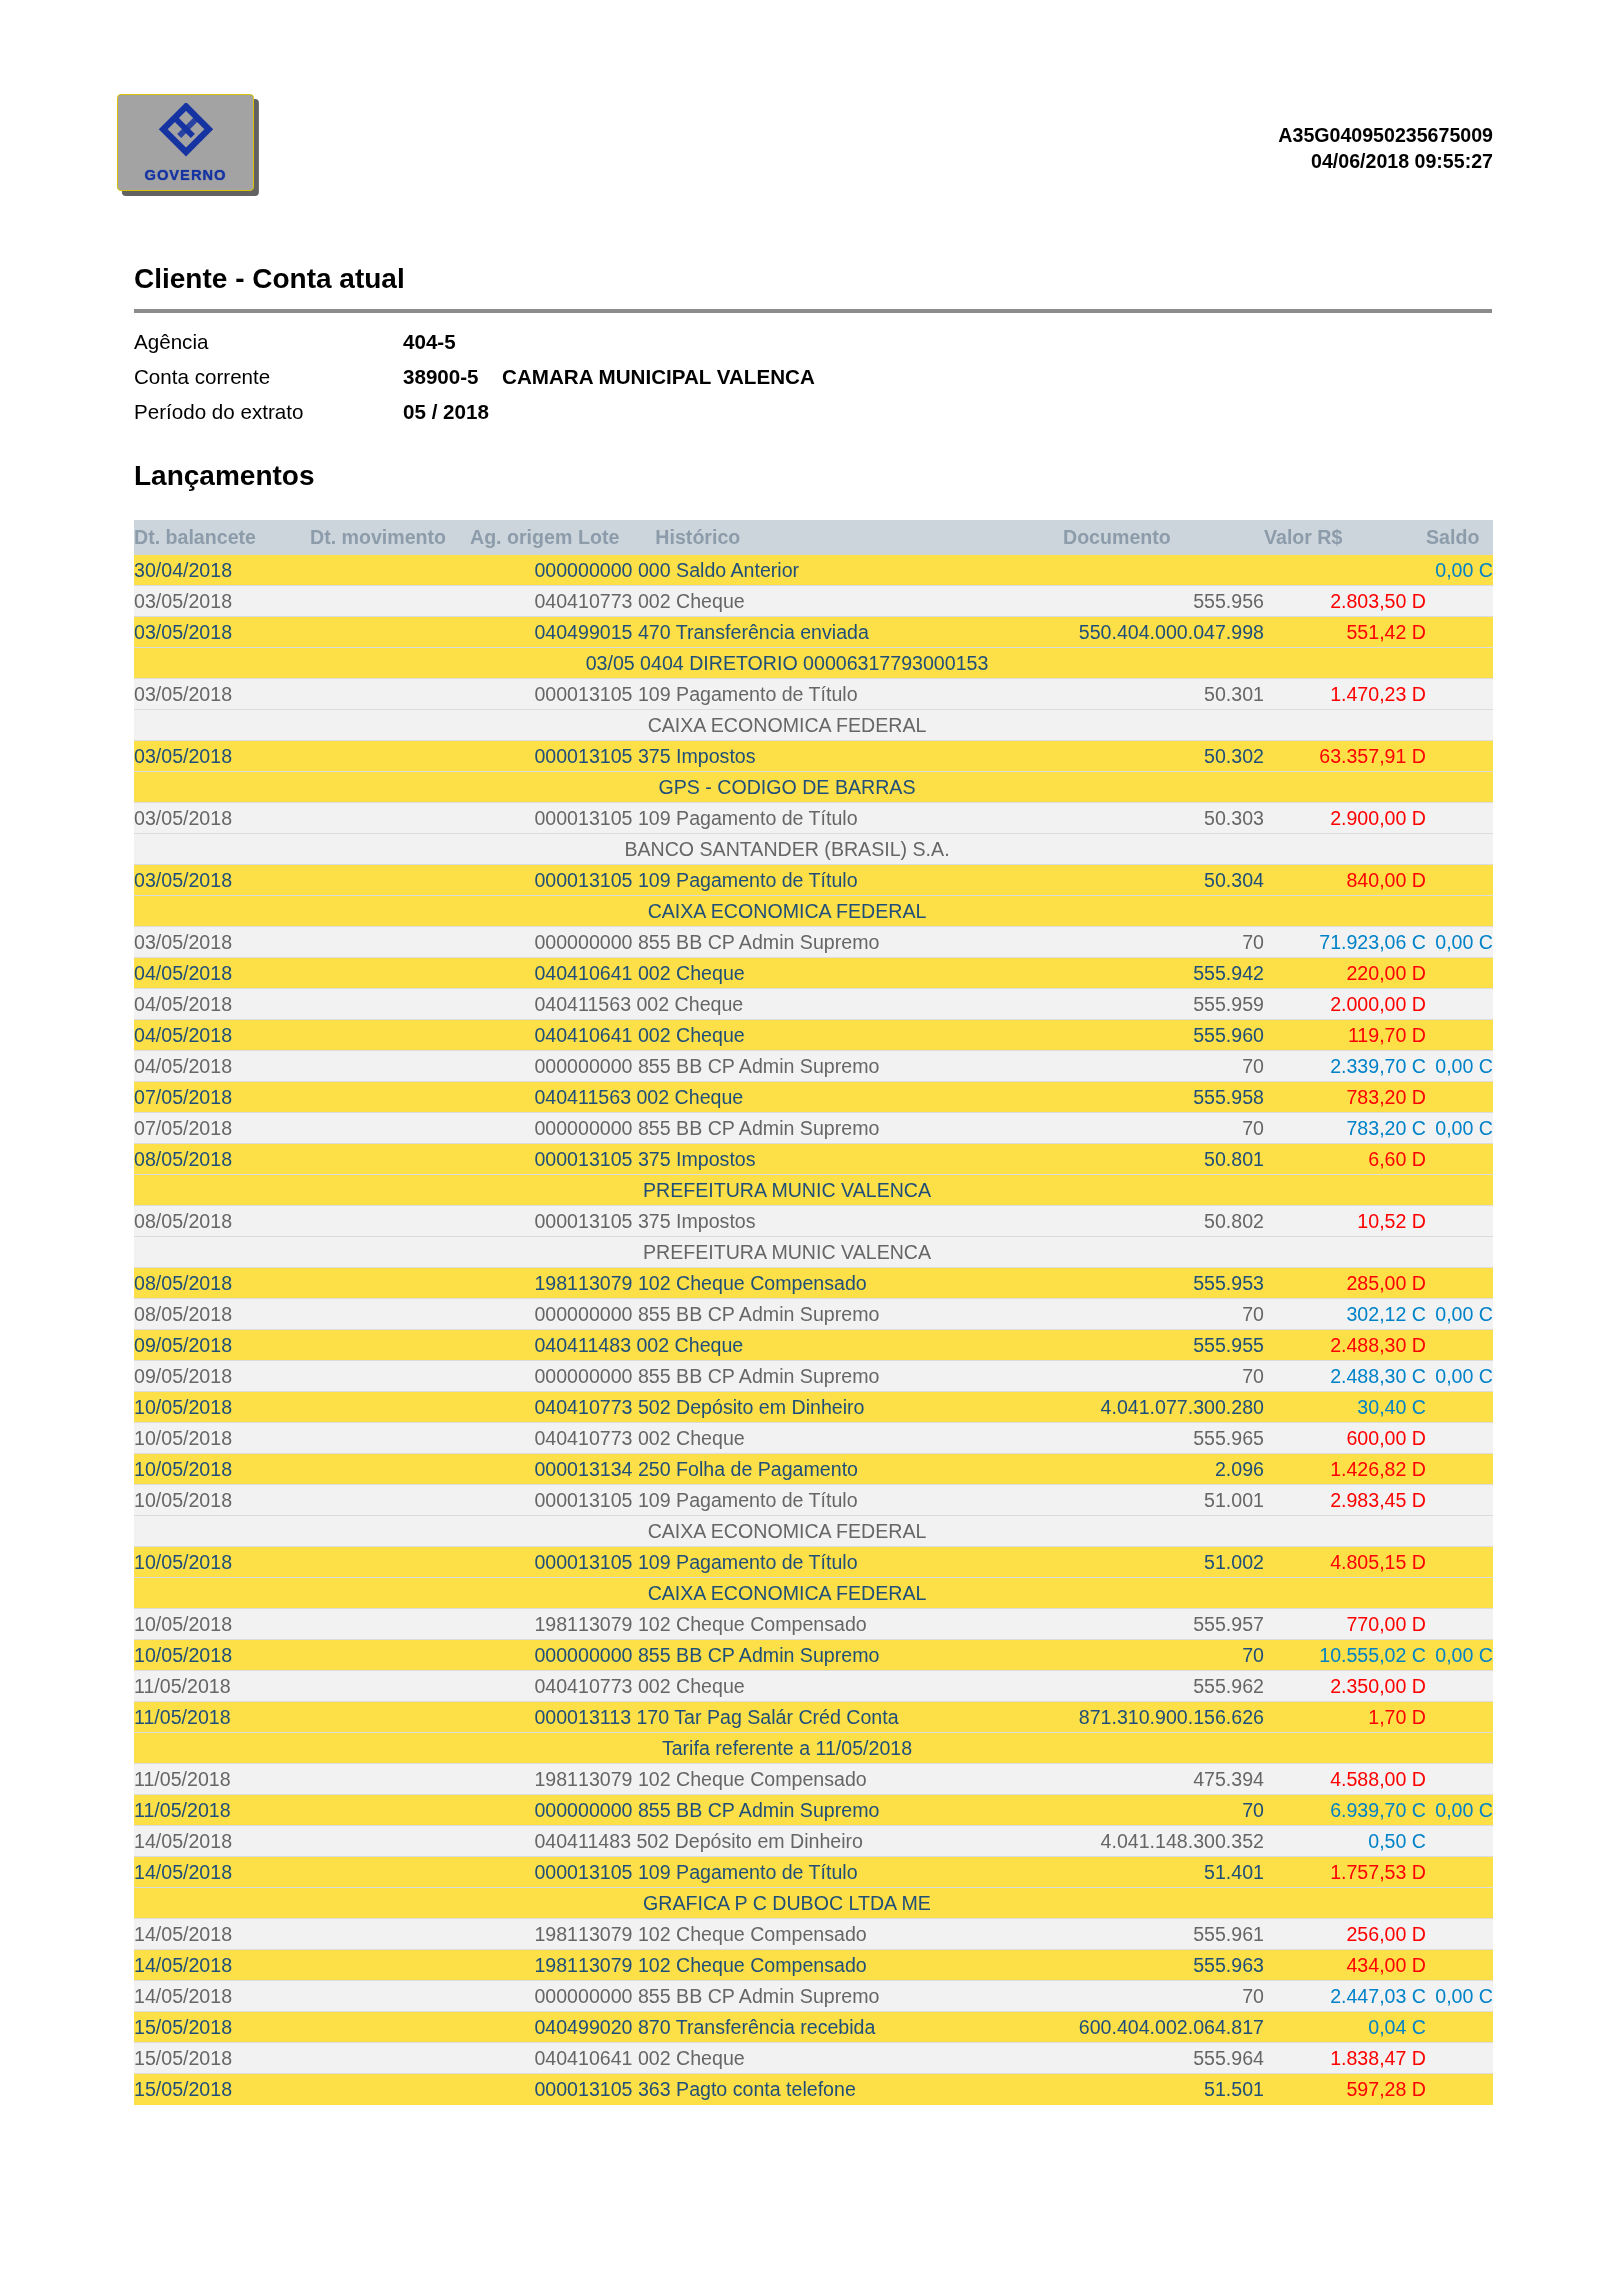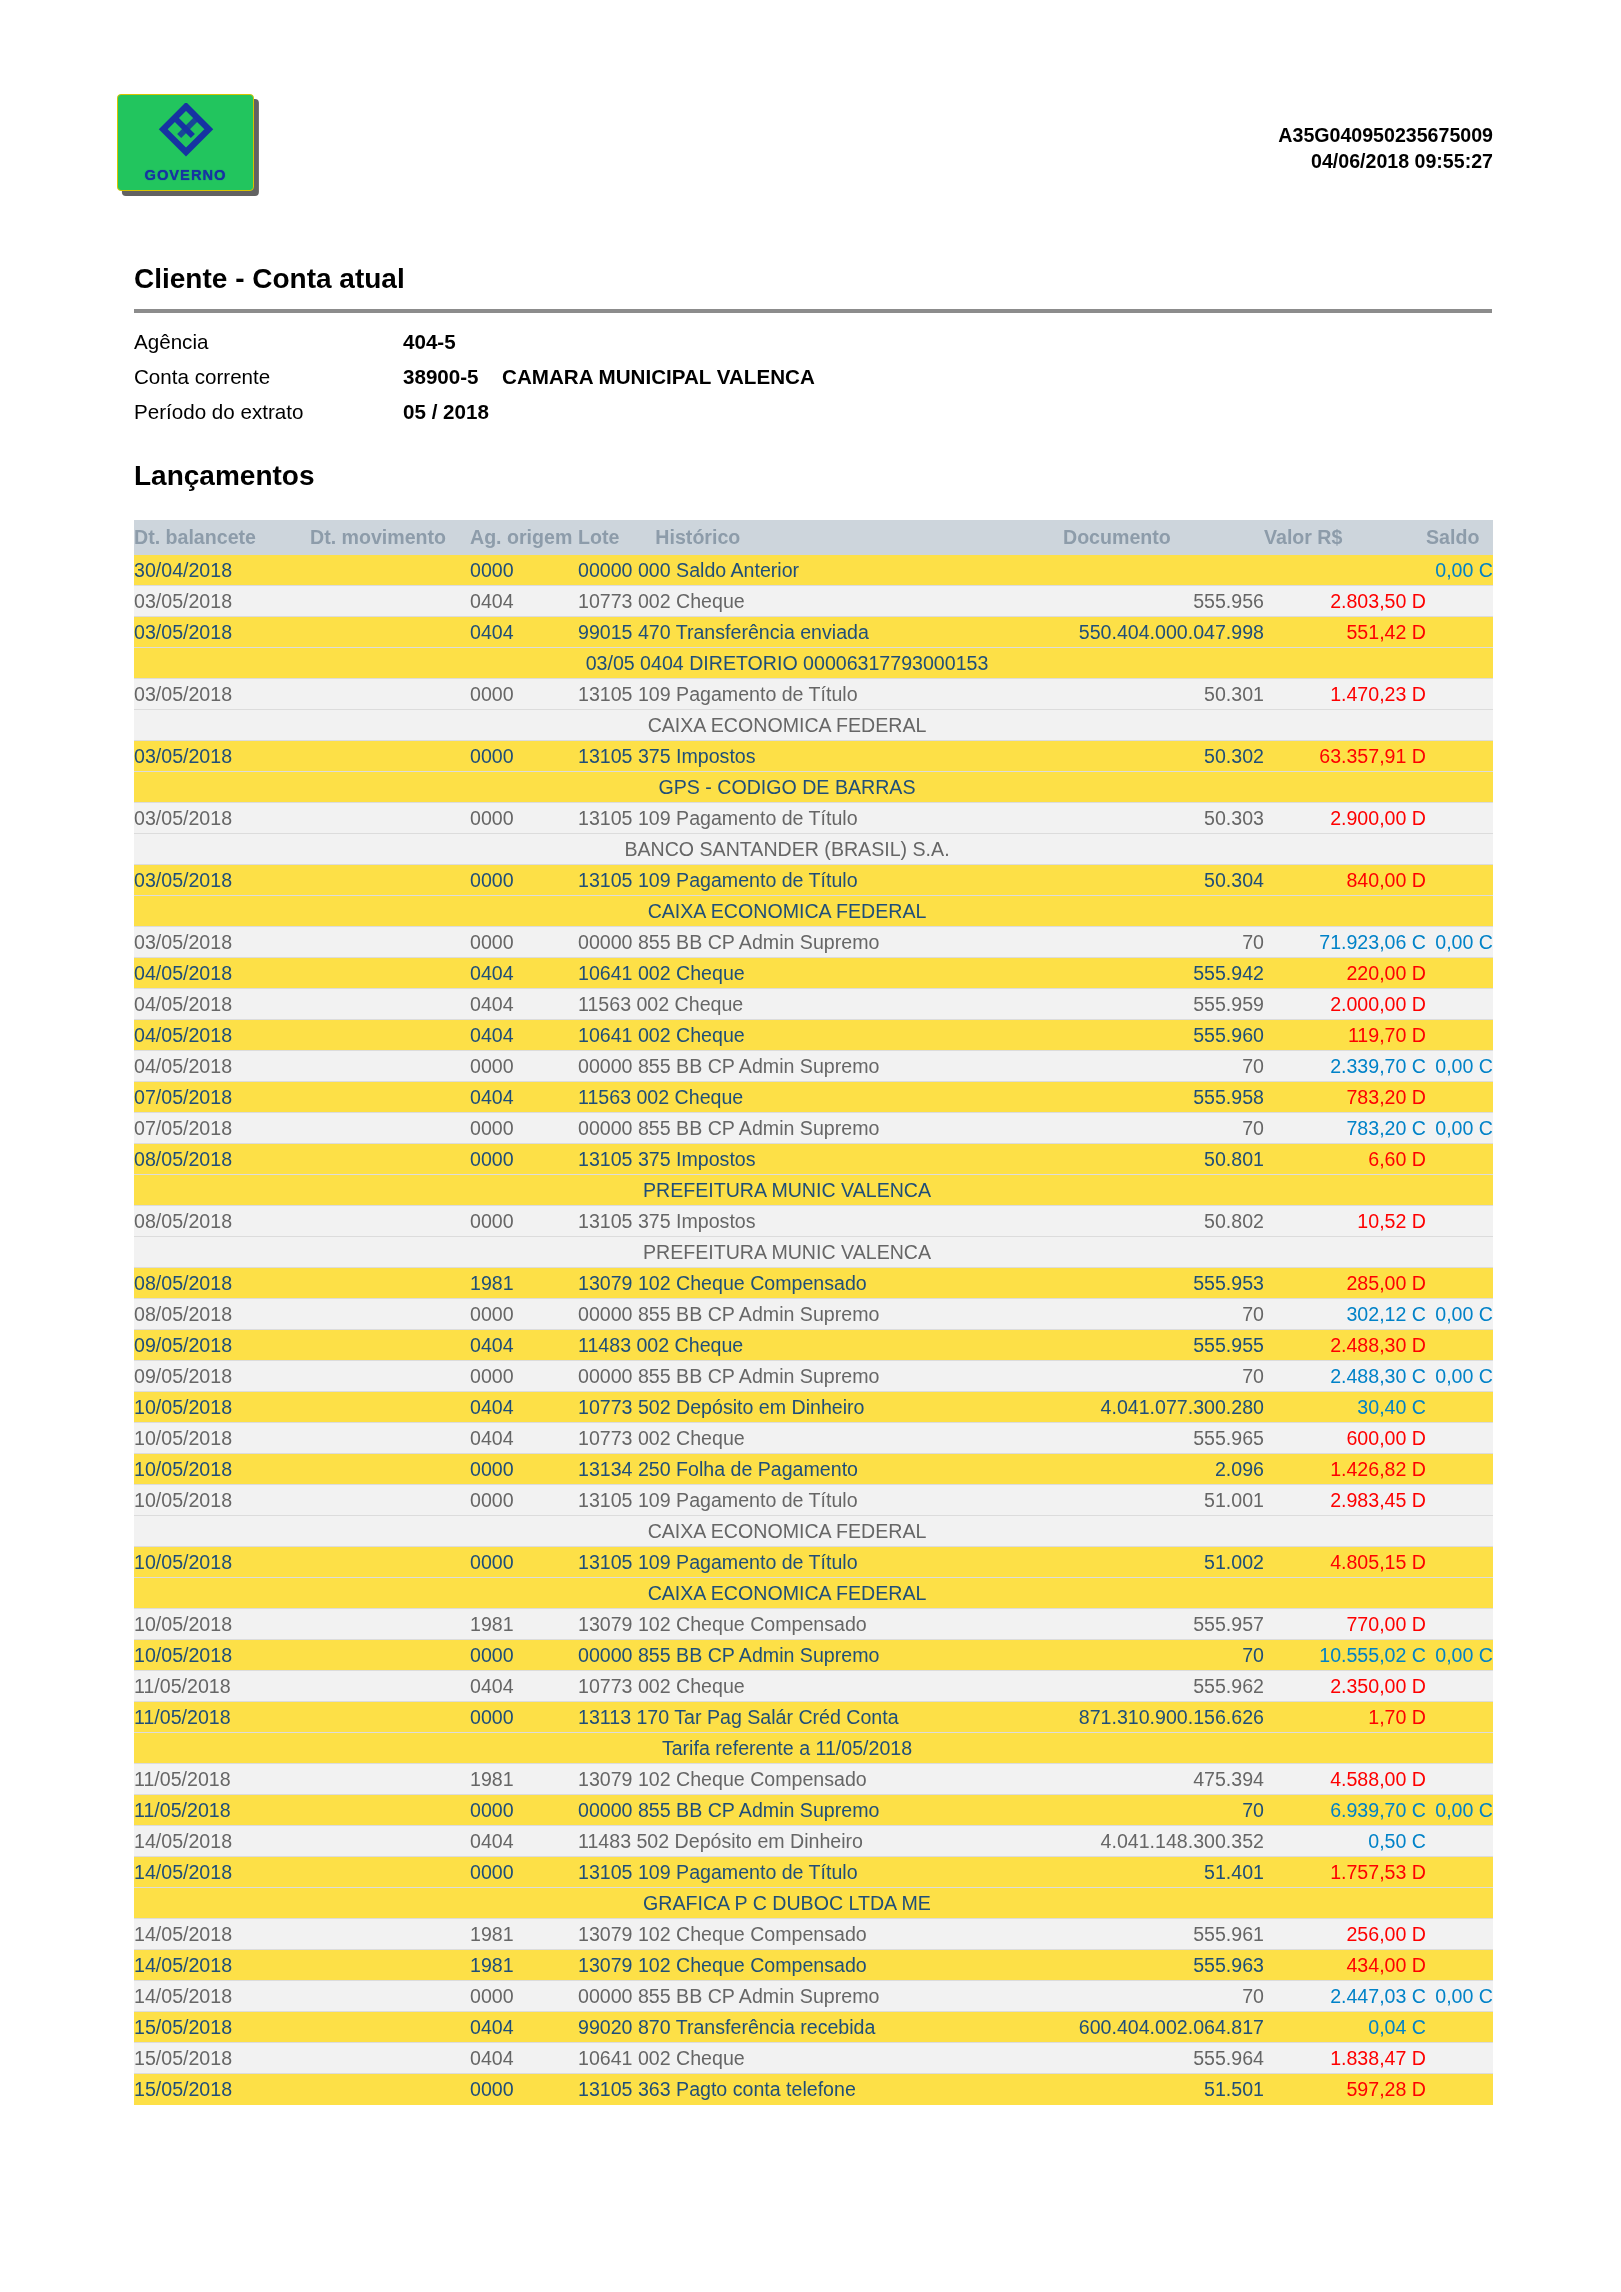--- a/index.html
+++ b/index.html
@@ -5,21 +5,21 @@
   html,body { margin:0; padding:0; }
   body {
     width:1621px; height:2293px; background:#ffffff;
     font-family:"Liberation Sans", sans-serif; color:#000;
     position:relative; overflow:hidden;
   }
 
   
   .logo-box {
     position:absolute; left:117px; top:94px; width:135px; height:95px;
-    background:#22c55e; border:1px solid #d8c400; border-radius:3.9px;
+    background:#a3a3a3; border:1px solid #d8c400; border-radius:3.9px;
     box-shadow:4.9px 4.9px 0 rgba(70,70,70,.85);
     display:flex; flex-direction:column; align-items:center; justify-content:flex-end;
   }
   .logo-mark { position:absolute; top:7.8px; left:50%; transform:translateX(-50%); }
   .logo-text {
     color:#1633A2; font-weight:700; font-size:14.7px; letter-spacing:1px;
     margin-bottom:6.9px; text-shadow:0 0 1px #1633A2;
   }
   .doc-meta {
     position:absolute; top:123px; right:128px; text-align:right;
@@ -51,21 +51,21 @@
   th.h-hist .hist-gap { margin-left:36px; }
   th.h-doc, th.h-valor, th.h-saldo { text-align:right; padding-right:4.9px; }
   th.h-saldo  { padding-right:2.9px; }
 
   table.stmt tbody tr { height:31px; border-top:1px solid #DCDCDC; }
   table.stmt tbody tr:first-child { border-top:none; }
   tr.w { background:#fde047; color:#1F4E79; }
   tr.g { background:#F2F2F2; color:#666666; }
   table.stmt td { padding:0; white-space:nowrap; overflow:hidden; }
   td.c-date  { padding-left:42px; }
-  td.c-ag    { padding-right:4.9px; }
+  td.c-ag    { text-align:right; padding-right:4.9px; }
   td.c-hist  { padding-left:44px; }
   td.c-doc   { text-align:right; padding-right:4.9px; }
   td.c-valor { text-align:right; padding-right:4.9px; }
   td.c-saldo { text-align:right; padding-right:2.9px; color:#0082C8; }
   td.c-detail{ text-align:center; padding-left:167px; }
   td.debit   { color:#FE0000; }
   td.credit  { color:#0082C8; }
 </style>
 </head>
 <body>

